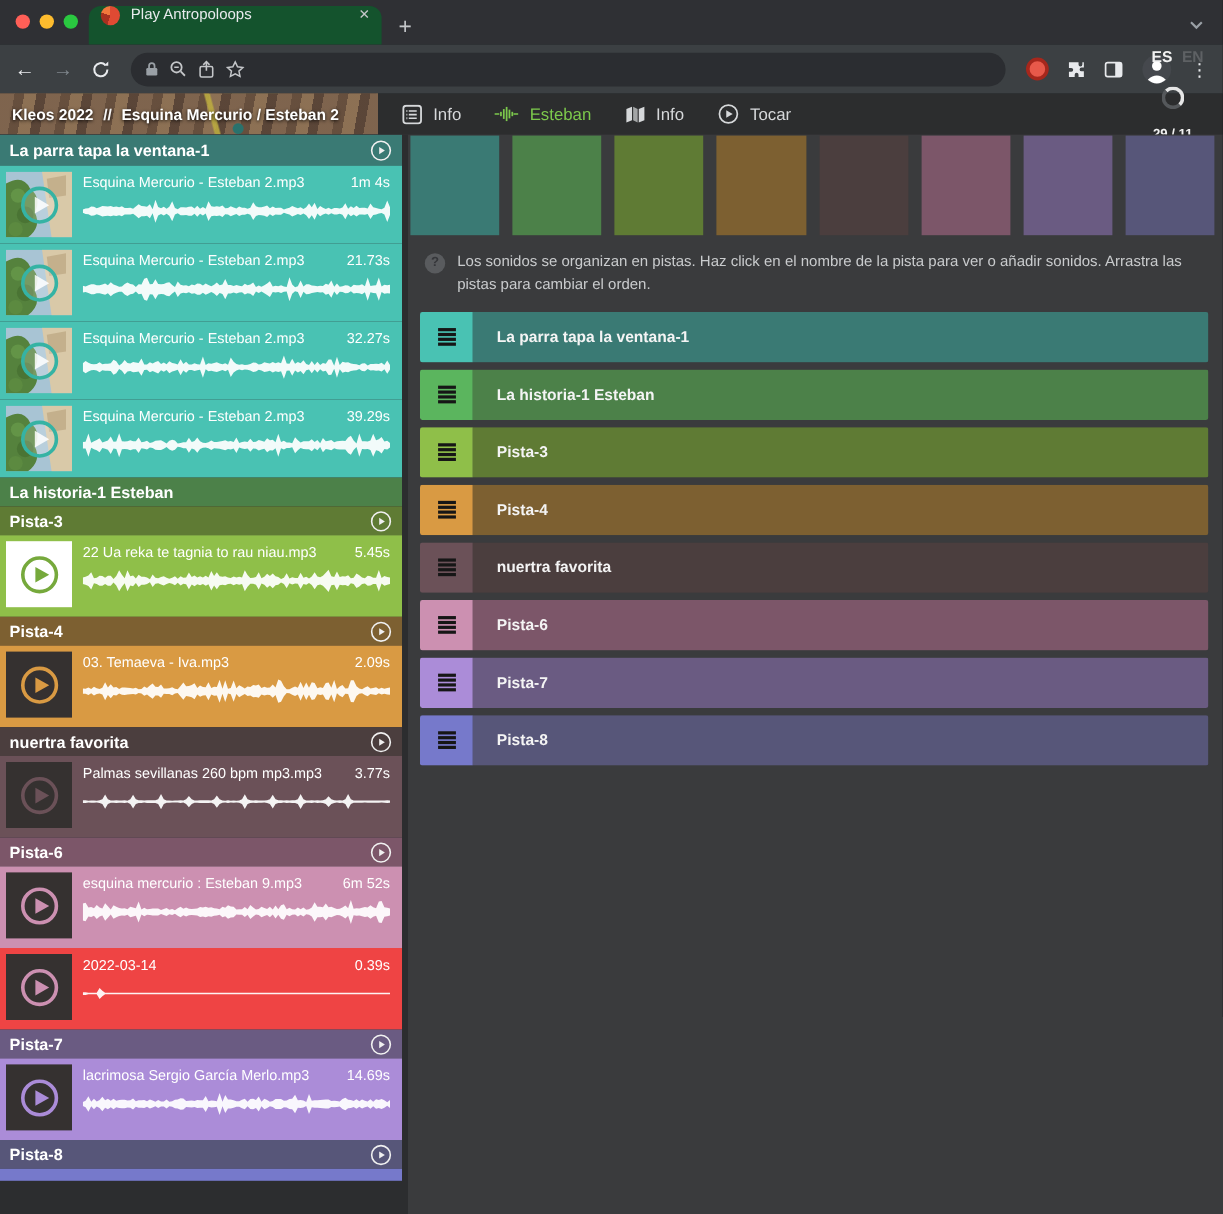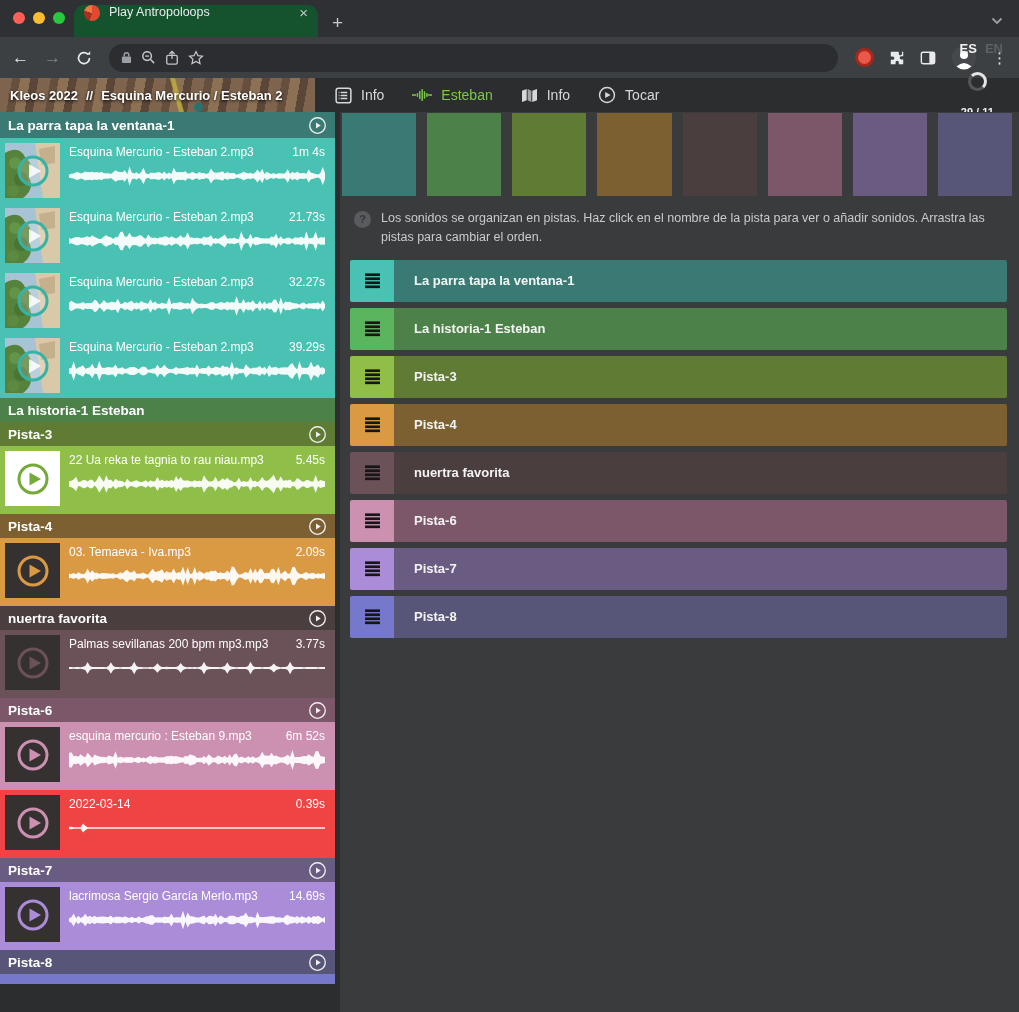--- a/index.html
+++ b/index.html
@@ -378,21 +378,21 @@
           </div>
           <div class="clip" style="background:#6B5158;height:68px">
             <div class="thumb" style="background:#353130">
               <svg class="thumb-play" viewBox="0 0 36 36">
                 <circle cx="18" cy="18" r="14" fill="none" stroke="#6B5158" stroke-width="3"></circle>
                 <path d="M14.5 11.5 L26 18 L14.5 24.5 Z" fill="#6B5158"></path>
               </svg>
             </div>
             <div class="cbody">
               <div class="crow">
-                <span class="cfile">Palmas sevillanas 200 bpm mp3.mp3</span>
+                <span class="cfile">Palmas sevillanas 260 bpm mp3.mp3</span>
                 <span class="cdur">3.77s</span>
               </div>
               <svg class="cwave" viewBox="0 0 300 24" preserveAspectRatio="none">
                 <path d="M0 10.8 L2.7 10.8 L5.5 11.2 L8.2 11.0 L10.9 11.0 L13.6 11.2 L16.4 10.7 L19.1 9.8 L21.8 5.5 L24.5 9.8 L27.3 10.9 L30.0 11.0 L32.7 10.8 L35.5 10.9 L38.2 11.0 L40.9 10.8 L43.6 11.2 L46.4 9.8 L49.1 5.7 L51.8 9.8 L54.5 10.8 L57.3 10.8 L60.0 11.1 L62.7 10.8 L65.5 10.8 L68.2 10.8 L70.9 10.8 L73.6 9.8 L76.4 5.1 L79.1 9.8 L81.8 10.9 L84.5 10.9 L87.3 11.2 L90.0 11.1 L92.7 11.1 L95.5 10.8 L98.2 11.1 L100.9 9.8 L103.6 6.8 L106.4 9.8 L109.1 10.9 L111.8 10.9 L114.5 10.7 L117.3 10.8 L120.0 10.8 L122.7 10.8 L125.5 11.0 L128.2 9.8 L130.9 6.5 L133.6 9.8 L136.4 11.0 L139.1 11.2 L141.8 10.8 L144.5 11.2 L147.3 11.0 L150.0 11.2 L152.7 11.0 L155.5 9.8 L158.2 5.3 L160.9 9.8 L163.6 10.7 L166.4 10.9 L169.1 10.8 L171.8 10.9 L174.5 11.0 L177.3 11.1 L180.0 10.7 L182.7 9.8 L185.5 5.7 L188.2 9.8 L190.9 10.7 L193.6 10.8 L196.4 11.1 L199.1 10.8 L201.8 11.0 L204.5 10.8 L207.3 10.8 L210.0 9.8 L212.7 5.2 L215.5 9.8 L218.2 11.0 L220.9 11.0 L223.6 10.8 L226.4 11.1 L229.1 10.8 L231.8 11.0 L234.5 10.8 L237.3 9.8 L240.0 7.2 L242.7 9.8 L245.5 10.7 L248.2 11.1 L250.9 10.8 L253.6 10.9 L256.4 9.8 L259.1 5.2 L261.8 9.8 L264.5 11.0 L267.3 11.0 L270.0 11.0 L272.7 11.0 L275.5 11.1 L278.2 10.9 L280.9 11.0 L283.6 10.9 L286.4 10.9 L289.1 10.9 L291.8 11.1 L294.5 10.9 L297.3 10.8 L300.0 11.0 L300.0 13.0 L297.3 13.2 L294.5 13.1 L291.8 12.9 L289.1 13.1 L286.4 13.1 L283.6 13.1 L280.9 13.0 L278.2 13.1 L275.5 12.9 L272.7 13.0 L270.0 13.0 L267.3 13.0 L264.5 13.0 L261.8 14.2 L259.1 18.8 L256.4 14.2 L253.6 13.1 L250.9 13.2 L248.2 12.9 L245.5 13.3 L242.7 14.2 L240.0 16.8 L237.3 14.2 L234.5 13.2 L231.8 13.0 L229.1 13.2 L226.4 12.9 L223.6 13.2 L220.9 13.0 L218.2 13.0 L215.5 14.2 L212.7 18.8 L210.0 14.2 L207.3 13.2 L204.5 13.2 L201.8 13.0 L199.1 13.2 L196.4 12.9 L193.6 13.2 L190.9 13.3 L188.2 14.2 L185.5 18.3 L182.7 14.2 L180.0 13.3 L177.3 12.9 L174.5 13.0 L171.8 13.1 L169.1 13.2 L166.4 13.1 L163.6 13.3 L160.9 14.2 L158.2 18.7 L155.5 14.2 L152.7 13.0 L150.0 12.8 L147.3 13.0 L144.5 12.8 L141.8 13.2 L139.1 12.8 L136.4 13.0 L133.6 14.2 L130.9 17.5 L128.2 14.2 L125.5 13.0 L122.7 13.2 L120.0 13.2 L117.3 13.2 L114.5 13.3 L111.8 13.1 L109.1 13.1 L106.4 14.2 L103.6 17.2 L100.9 14.2 L98.2 12.9 L95.5 13.2 L92.7 12.9 L90.0 12.9 L87.3 12.8 L84.5 13.1 L81.8 13.1 L79.1 14.2 L76.4 18.9 L73.6 14.2 L70.9 13.2 L68.2 13.2 L65.5 13.2 L62.7 13.2 L60.0 12.9 L57.3 13.2 L54.5 13.2 L51.8 14.2 L49.1 18.3 L46.4 14.2 L43.6 12.8 L40.9 13.2 L38.2 13.0 L35.5 13.1 L32.7 13.2 L30.0 13.0 L27.3 13.1 L24.5 14.2 L21.8 18.5 L19.1 14.2 L16.4 13.3 L13.6 12.8 L10.9 13.0 L8.2 13.0 L5.5 12.8 L2.7 13.2 L0.0 13.2 Z" fill="#FFFFFF" fill-opacity="0.93"></path>
               </svg>
             </div>
           </div>
         </section>
         <section class="track">
           <div class="shead" style="background:#7C5669">

